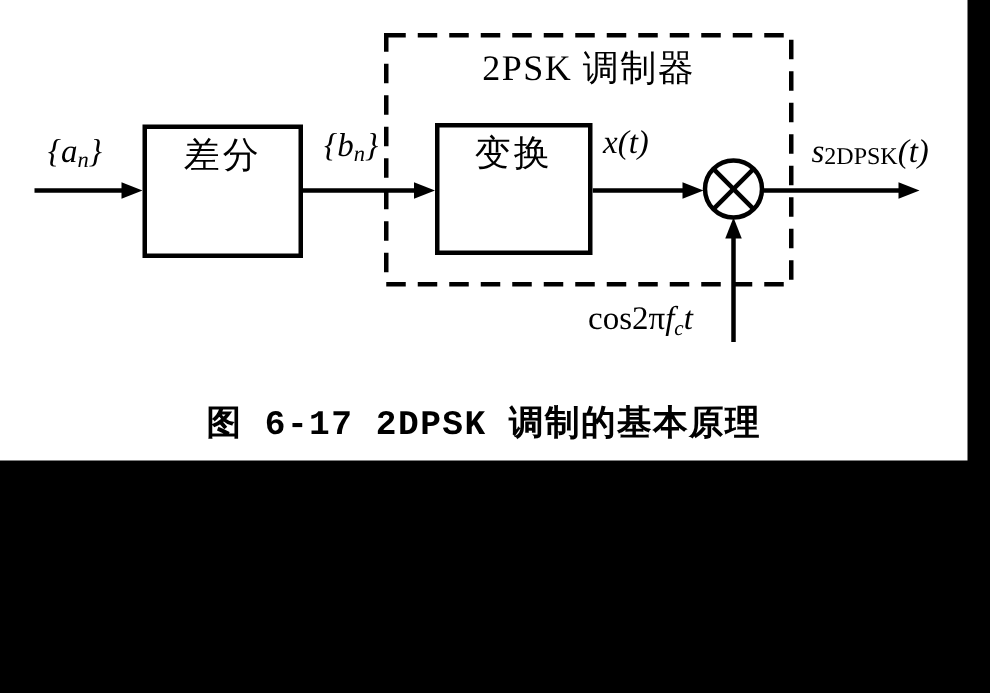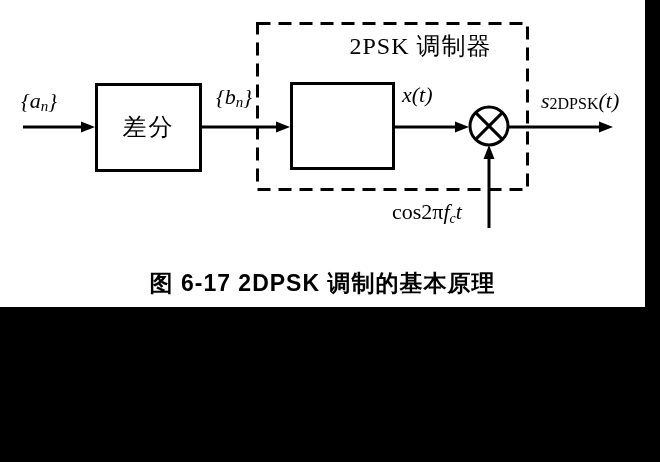--- a/index.html
+++ b/index.html
@@ -18,60 +18,59 @@
 
   
   .wires { left: 0; top: 0; width: 660px; height: 462px; }
 
   
   .pbox {
     box-sizing: border-box;
     border: 3px solid #000;
     background: #fff;
     display: flex; flex-direction: column;
-    justify-content: center; align-items: center;
+    justify-content: space-between; align-items: center;
     font-size: 24px; line-height: 37px;
     letter-spacing: 2px;
     font-family: "Liberation Serif", serif;
   }
   .box-diff { left: 95px;  top: 83px; width: 107px; height: 89px; }
   .box-conv { left: 290px; top: 82px; width: 105px; height: 88px; }
 
   .dashed-title {
     left: 256px; top: 33px; width: 273px;
     text-align: center;
     font-size: 24px; line-height: 27px;
     letter-spacing: 1px;
-    margin-left: 28px;
   }
 
   .mathlabel {
     font-style: italic;
     font-size: 22px; line-height: 24px;
     white-space: nowrap;
   }
   .mathlabel sub, .subtxt {
     font-style: italic;
     font-size: 15px;
     vertical-align: -3px;
     line-height: 0;
   }
-  .lbl-an  { left: 10px;  top: 89px; width: 58px; text-align: center; }
+  .lbl-an  { left: 10px;  top: 89px; width: 58px; text-align: right; }
   .lbl-bn  { left: 216px; top: 85px; width: 54px; }
   .lbl-xt  { left: 402px; top: 83px; width: 48px; text-align: left; }
   .lbl-out { left: 541px; top: 89px; text-align: right; }
   .lbl-out .caps { font-style: normal; font-size: 16px; vertical-align: -1px; letter-spacing: 0px; }
   .lbl-carrier { left: 392px; top: 200px; }
   .lbl-carrier .upright { font-style: normal; }
   .lbl-carrier .csub { font-size: 14px; vertical-align: -4px; font-style: italic; }
 
   .caption {
     left: 0; top: 269px; width: 645px;
     text-align: center;
-    font-family: Liberation Sans, sans-serif;
+    font-family: Liberation Mono, monospace;
     font-weight: bold;
     font-size: 23px; line-height: 28px;
     letter-spacing: 1px;
   }
 </style>
 </head>
 <body>
 
 <svg class="abs wires" width="660" height="462" viewBox="0 0 660 462" xmlns="http://www.w3.org/2000/svg">
 
@@ -109,20 +108,21 @@
   </g>
 </svg>
 
 <div class="abs dashed-title">2PSK 调制器</div>
 
 <div class="abs pbox box-diff">
   <span>差分</span>
 </div>
 
 <div class="abs pbox box-conv">
+  <span>变换</span>
 </div>
 
 <div class="abs mathlabel lbl-an"><span>{a</span><sub>n</sub><span>}</span></div>
 
 <div class="abs mathlabel lbl-bn"><span>{b</span><sub>n</sub><span>}</span></div>
 
 <div class="abs mathlabel lbl-xt">x(t)</div>
 
 <div class="abs mathlabel lbl-out"><span>s</span><span class="caps">2DPSK</span><span>(t)</span></div>
 

